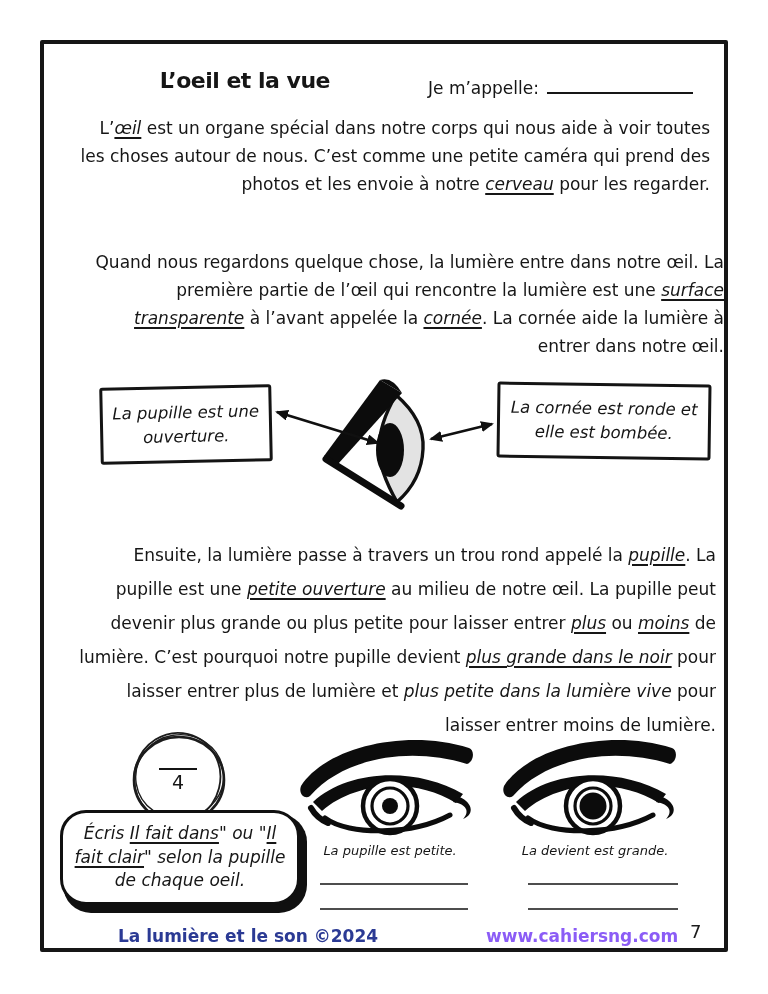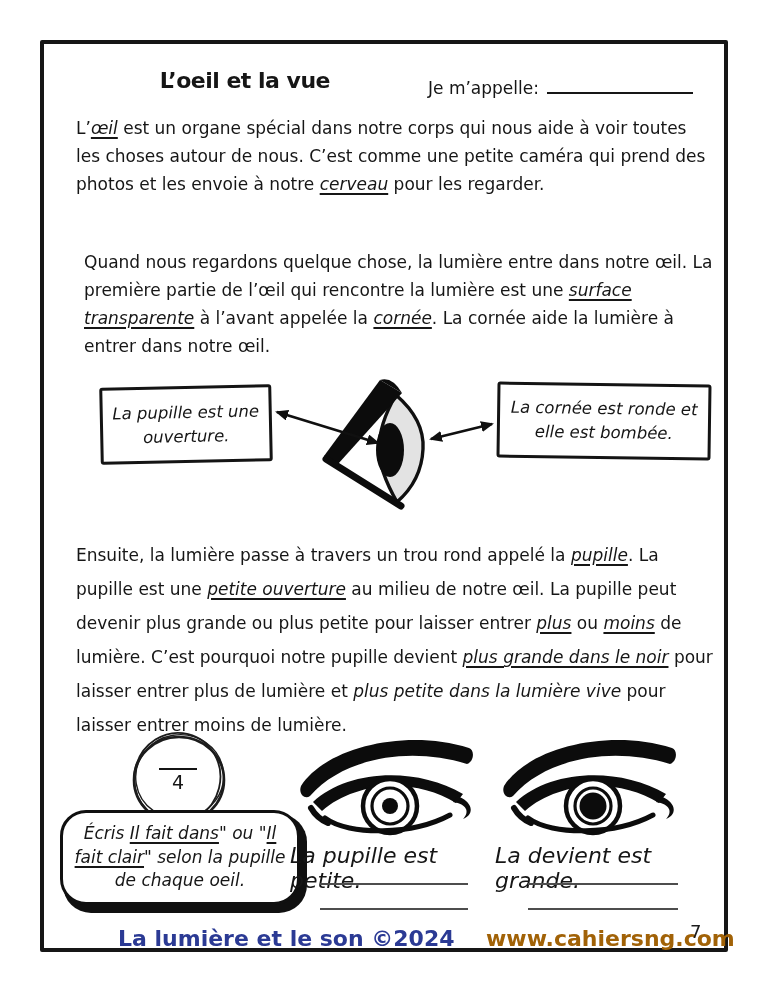--- a/index.html
+++ b/index.html
@@ -15,21 +15,21 @@
   }
   .title{
     left:150px;top:68px;width:180px;
     font-size:22px;font-weight:bold;letter-spacing:-0.5px;text-align:right;
   }
   .name-row{left:412px;top:74px;font-size:17px;margin-left:16px;}
   .name-line{
     display:inline-block;width:146px;height:18px;margin-left:8px;
     border-bottom:2.5px solid #161616;vertical-align:baseline;
   }
-  .para{font-size:17px;line-height:28px;margin:0;}
+  .para{font-size:17px;line-height:28px;margin:0;text-align:right;}
   .p1{left:76px;top:114px;width:634px;}
   .p2{left:84px;top:248px;width:640px;}
   .p3{left:76px;top:538px;width:640px;line-height:34px;}
   .it{font-style:italic;}
   .ul{text-decoration:underline;text-underline-offset:3px;text-decoration-thickness:1.5px;}
   .label-box{
     border:3.5px solid #141414;border-radius:3px;background:#fff;
     font-size:16.5px;font-style:italic;text-align:center;
     display:flex;align-items:center;justify-content:center;
     box-sizing:border-box;padding:4px 8px;line-height:24px;
@@ -40,25 +40,25 @@
   .score-overlay{left:150px;top:768px;width:56px;text-align:center;}
   .score-bar{display:block;width:38px;margin:0 auto;border-top:2.5px solid #141414;}
   .score-num{font-size:19px;margin-top:1px;}
   .bubble{
     left:60px;top:810px;width:214px;
     border:3px solid #101010;border-radius:26px;background:#fff;
     box-shadow:5px 6px 0 2px #101010;
     padding:9px 10px;text-align:center;
     font-size:17px;font-style:italic;line-height:23.5px;box-sizing:content-box;
   }
-  .eye-caption{font-size:22px;font-style:italic;width:200px;top:843px;}
+  .eye-caption{font-size:13px;font-style:italic;text-align:center;width:200px;top:843px;}
   .cap-left{left:290px;}
   .cap-right{left:495px;}
   .answer-line{height:0;border-top:2.5px solid #4d4d4d;}
-  .footer-text{font-size:22px;font-weight:bold;top:926px;}
+  .footer-text{font-size:17px;font-weight:bold;top:926px;}
   .page-num{left:690px;top:921px;font-size:18px;color:#1c1c1c;}
   svg{display:block;}
 </style>
 </head>
 <body>
 
 <div class="abs frame"></div>
 
 <div class="abs title">L’oeil et la vue</div>
 <div class="abs name-row">
@@ -137,14 +137,14 @@
 
 <div class="abs eye-caption cap-left">La pupille est petite.</div>
 <div class="abs eye-caption cap-right">La devient est grande.</div>
 
 <div class="abs answer-line" style="left:320px;top:883px;width:148px;"></div>
 <div class="abs answer-line" style="left:320px;top:908px;width:148px;"></div>
 <div class="abs answer-line" style="left:528px;top:883px;width:150px;"></div>
 <div class="abs answer-line" style="left:528px;top:908px;width:150px;"></div>
 
 <div class="abs footer-text" style="left:118px;color:#2b3a94;">La lumière et le son ©2024</div>
-<div class="abs footer-text" style="left:486px;color:#a16207;">www.cahiersng.com</div>
+<div class="abs footer-text" style="left:486px;color:#8b5cf6;">www.cahiersng.com</div>
 <div class="abs page-num">7</div>
 
 </body></html>

